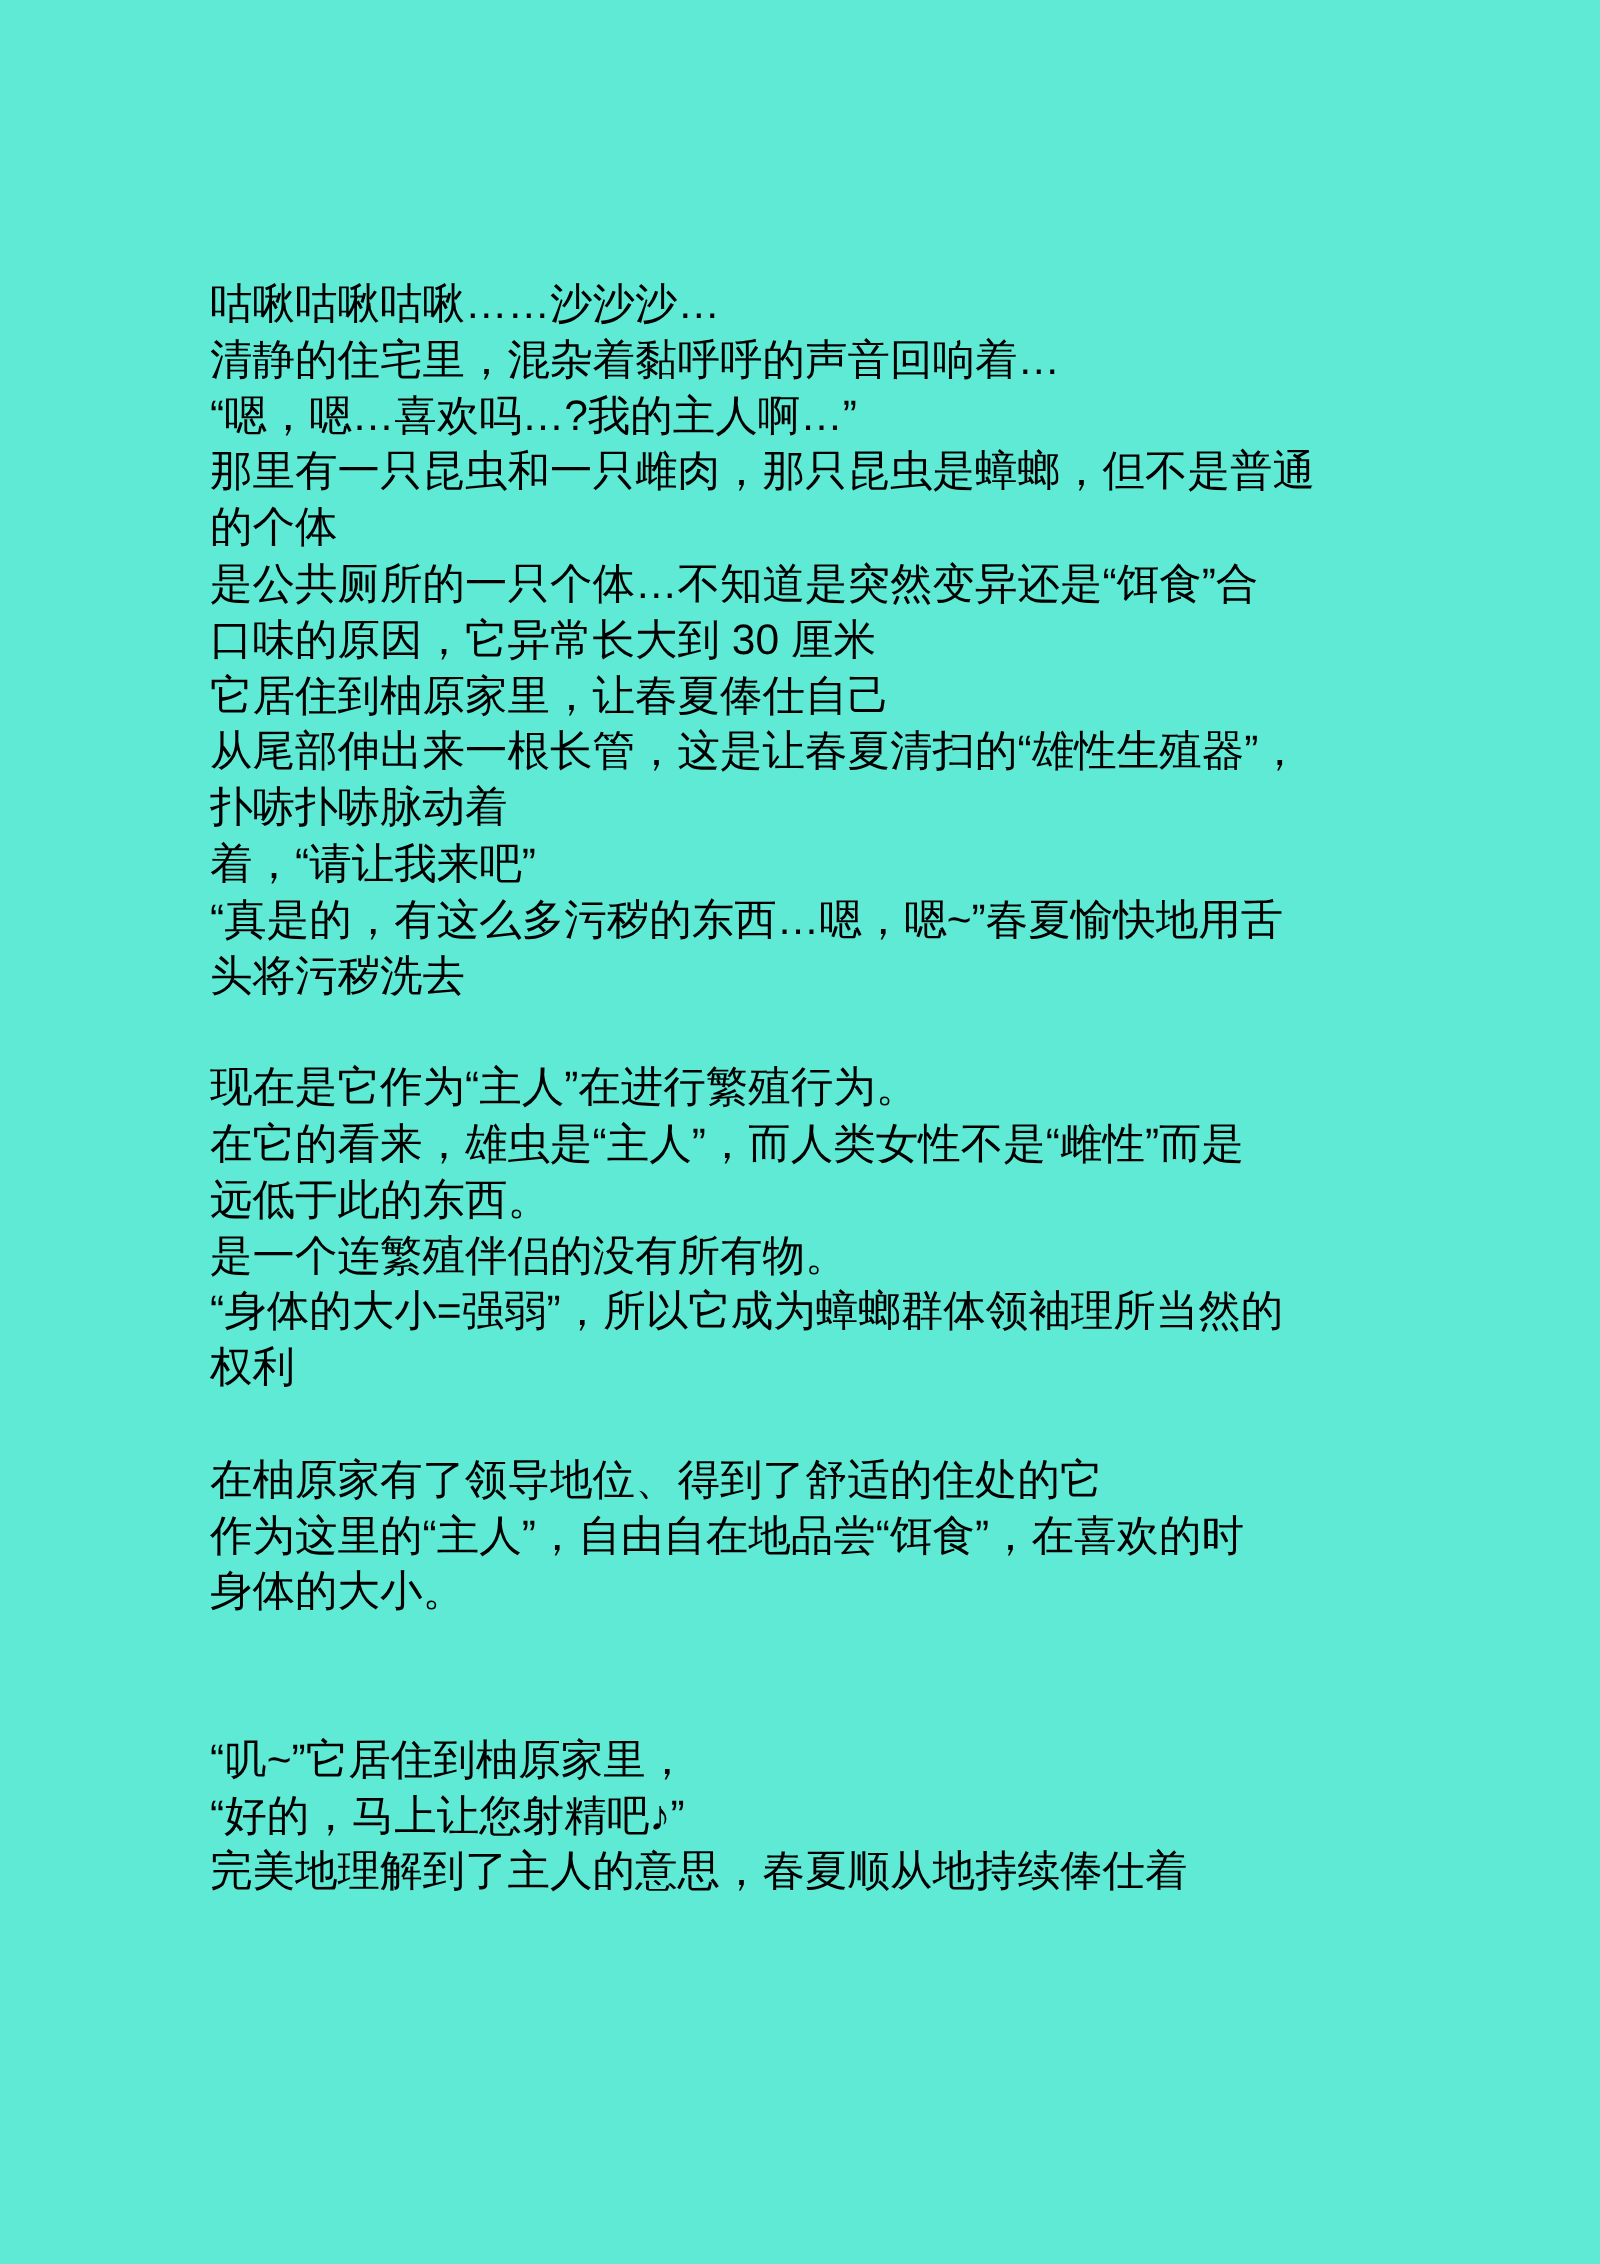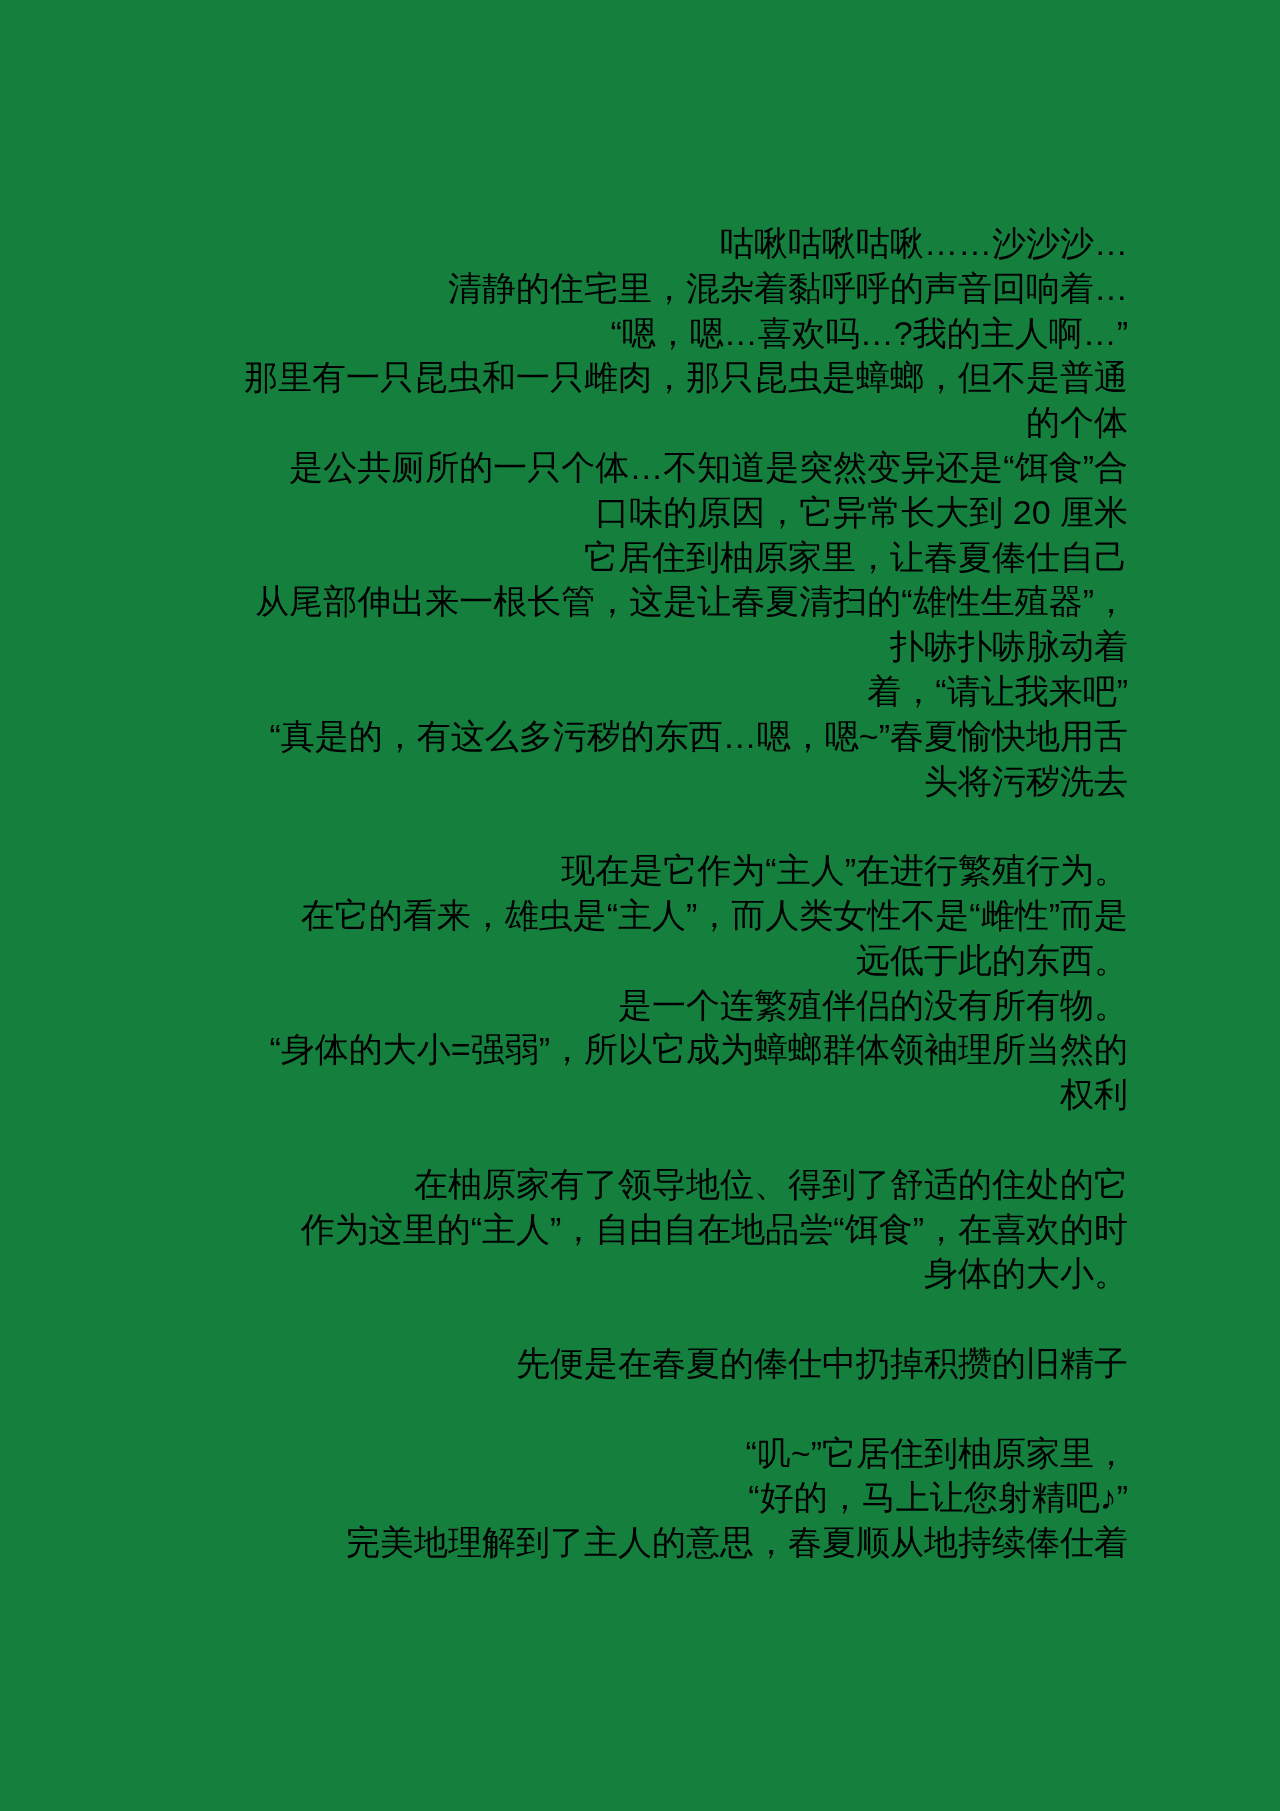--- a/index.html
+++ b/index.html
@@ -10,22 +10,21 @@
     width: 1280px;
     height: 1811px;
     background: #ffffff;
     position: relative;
     overflow: hidden;
     font-family: "Liberation Sans", "DejaVu Sans", sans-serif;
   }
   .page {
     position: absolute;
     inset: 0;
-    background: #15803d;
-    text-align: right;
+    background: #5eead4;
   }
   .doc {
     position: absolute;
     left: 168px;
     top: 221px;
     width: 960px;
     color: #000000;
     font-size: 34px;
     font-weight: 500;
     line-height: 44.8px;
@@ -40,38 +39,37 @@
 <body>
 
 <div class="page">
   <div class="doc">
       <div class="line">咕啾咕啾咕啾……沙沙沙…</div>
       <div class="line">清静的住宅里，混杂着黏呼呼的声音回响着…</div>
       <div class="line">“嗯，嗯…喜欢吗…?我的主人啊…”</div>
       <div class="line">那里有一只昆虫和一只雌肉，那只昆虫是蟑螂，但不是普通</div>
       <div class="line">的个体</div>
       <div class="line">是公共厕所的一只个体…不知道是突然变异还是“饵食”合</div>
-      <div class="line">口味的原因，它异常长大到 20 厘米</div>
+      <div class="line">口味的原因，它异常长大到 30 厘米</div>
       <div class="line">它居住到柚原家里，让春夏俸仕自己</div>
       <div class="line">从尾部伸出来一根长管，这是让春夏清扫的“雄性生殖器”，</div>
       <div class="line">扑哧扑哧脉动着</div>
       <div class="line">着，“请让我来吧”</div>
       <div class="line">“真是的，有这么多污秽的东西…嗯，嗯~”春夏愉快地用舌</div>
       <div class="line">头将污秽洗去</div>
       <div class="line"></div>
       <div class="line">现在是它作为“主人”在进行繁殖行为。</div>
       <div class="line">在它的看来，雄虫是“主人”，而人类女性不是“雌性”而是</div>
       <div class="line">远低于此的东西。</div>
       <div class="line">是一个连繁殖伴侣的没有所有物。</div>
       <div class="line">“身体的大小=强弱”，所以它成为蟑螂群体领袖理所当然的</div>
       <div class="line">权利</div>
       <div class="line"></div>
       <div class="line">在柚原家有了领导地位、得到了舒适的住处的它</div>
       <div class="line">作为这里的“主人”，自由自在地品尝“饵食”，在喜欢的时</div>
       <div class="line">身体的大小。</div>
       <div class="line"></div>
-      <div class="line">先便是在春夏的俸仕中扔掉积攒的旧精子</div>
       <div class="line"></div>
       <div class="line">“叽~”它居住到柚原家里，</div>
       <div class="line">“好的，马上让您射精吧♪”</div>
       <div class="line">完美地理解到了主人的意思，春夏顺从地持续俸仕着</div>
     </div>
 </div>
 
 </body></html>

